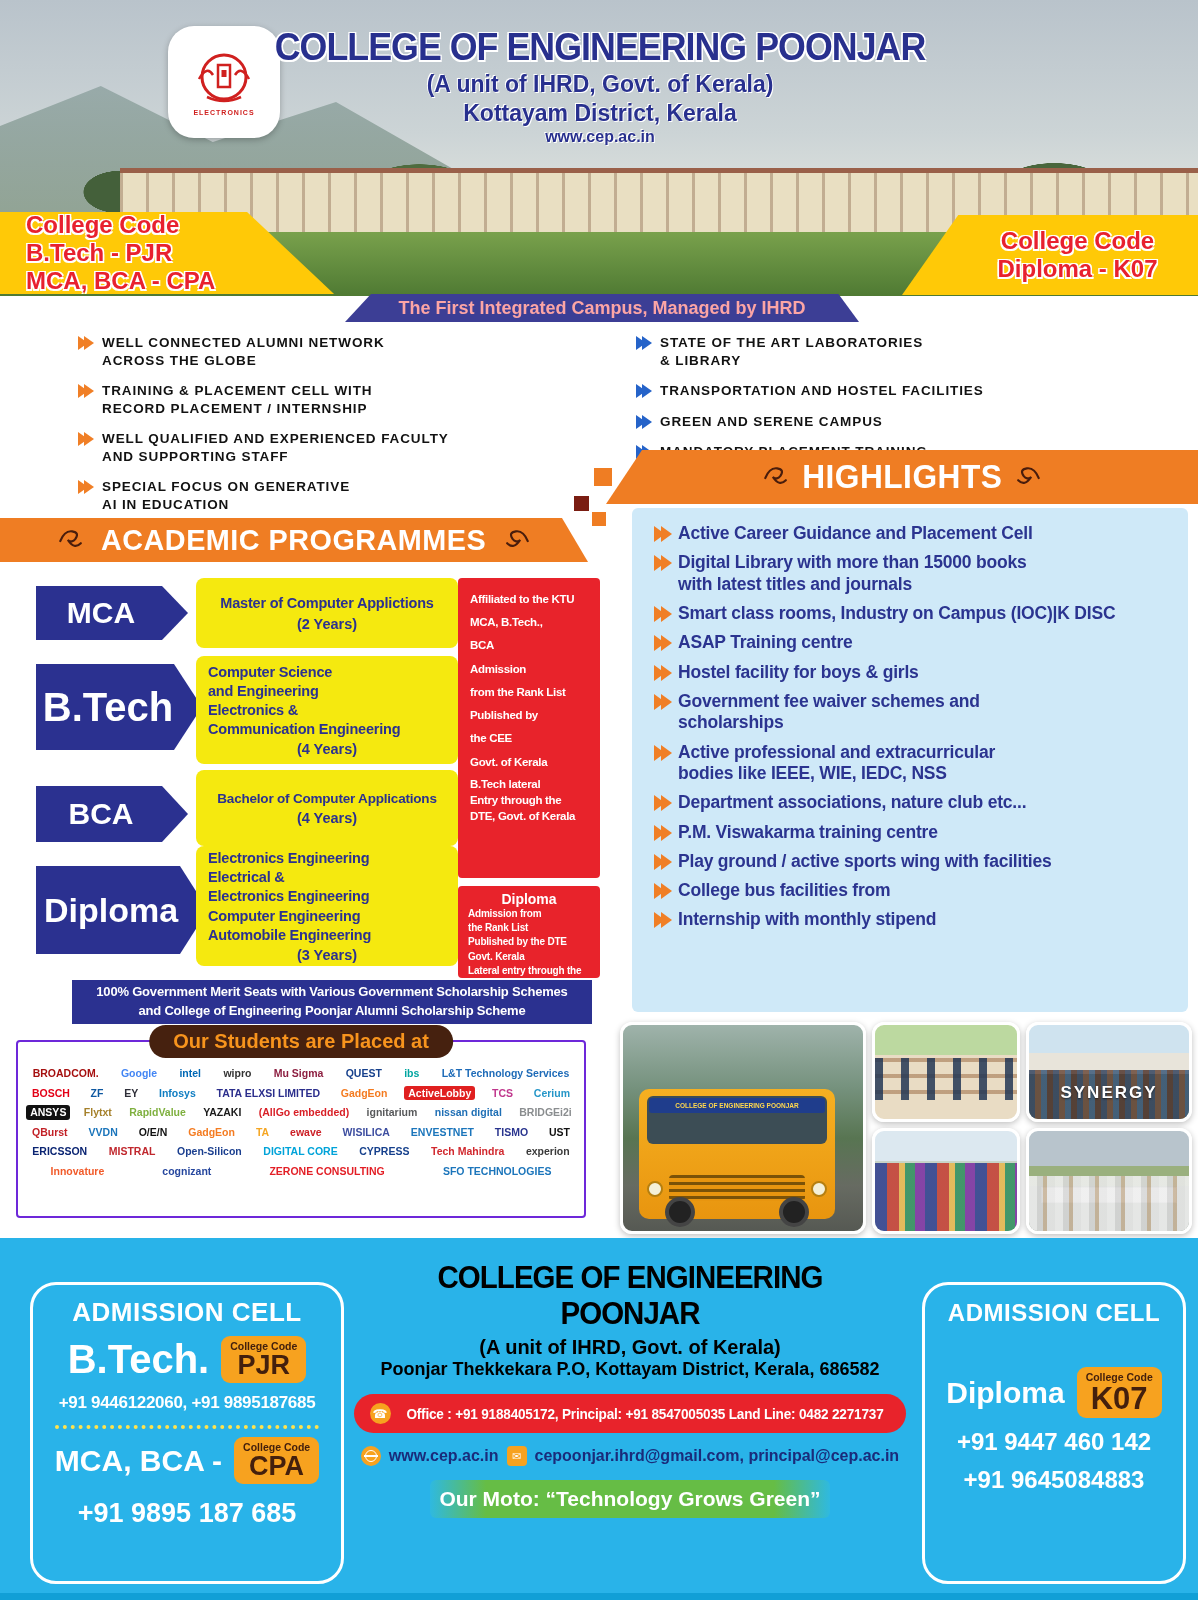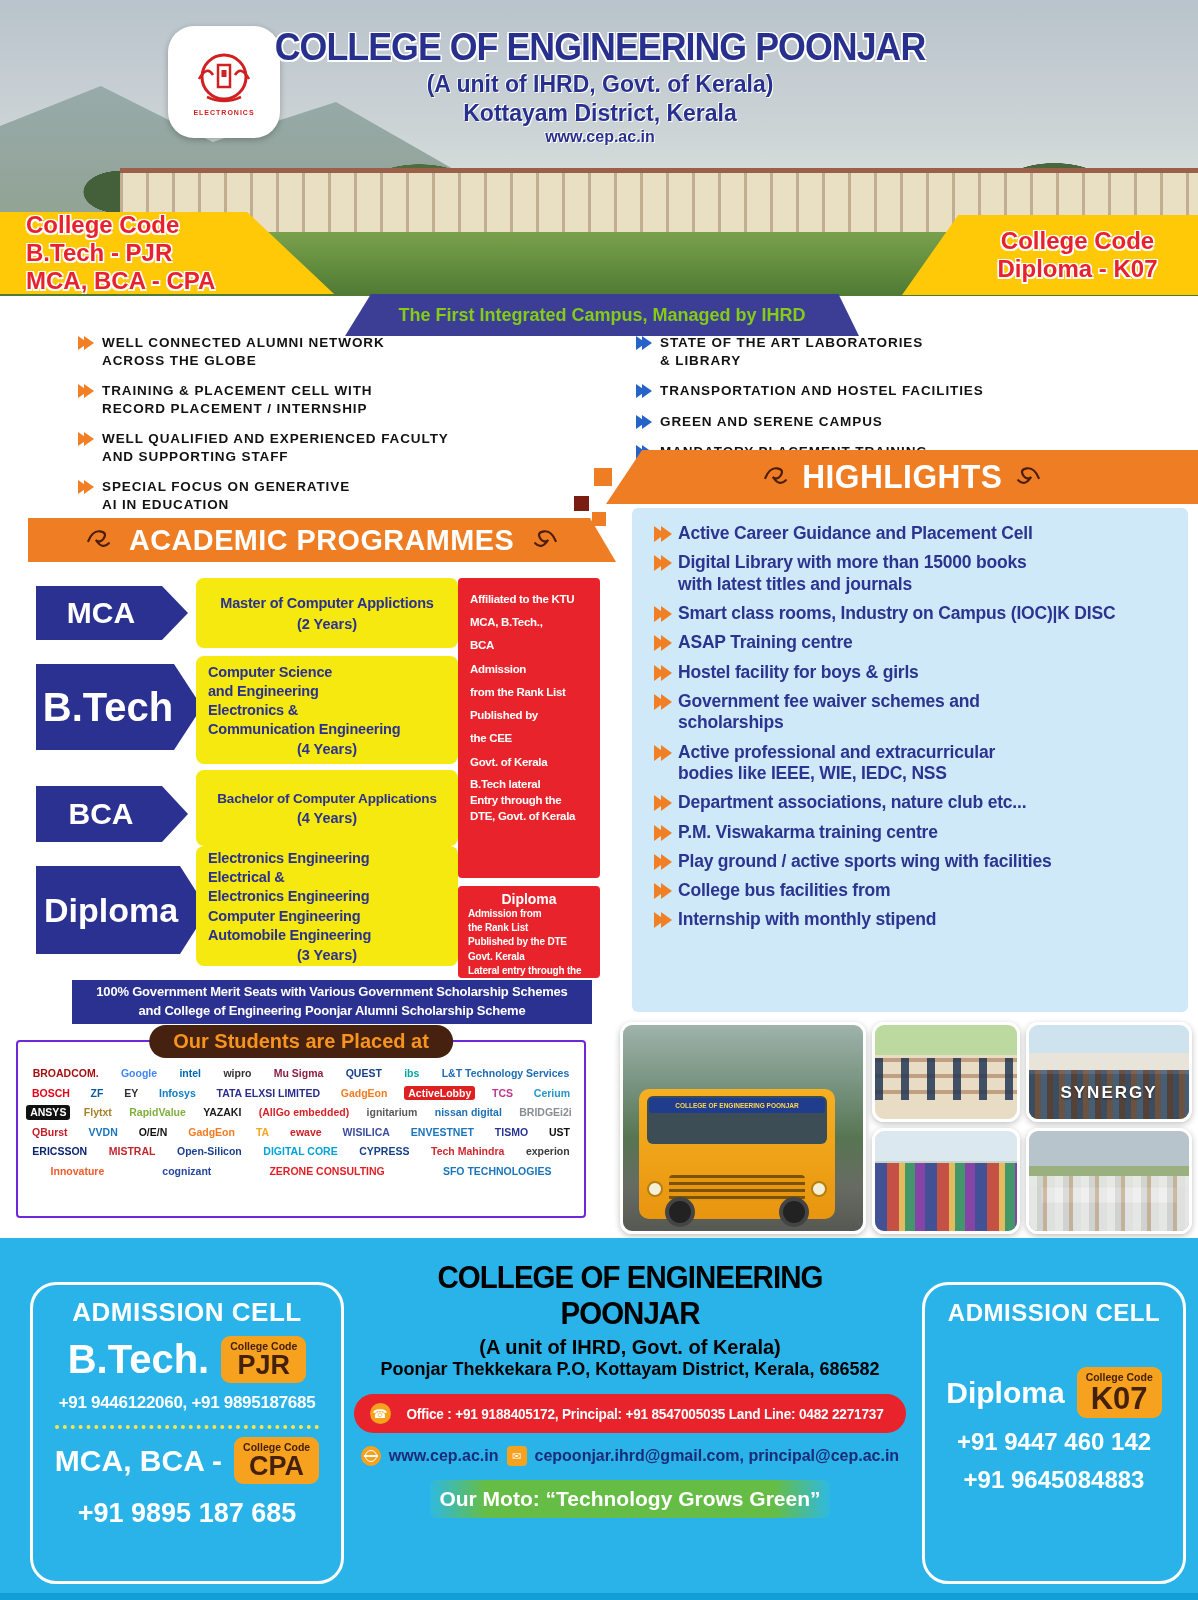--- a/index.html
+++ b/index.html
@@ -27,37 +27,37 @@
   .t-sub2{font-size:23px;font-weight:bold;color:#28308e;margin-top:2px;text-shadow:1px 1px 0 #fff,-1px -1px 0 #fff;}
   .t-url{font-size:16px;font-weight:bold;color:#28308e;margin-top:1px;text-shadow:1px 1px 0 #fff,-1px -1px 0 #fff;}
 
   
   .band{position:absolute;z-index:6;background:#ffc907;display:flex;flex-direction:column;justify-content:center;}
   .band div{font-size:24px;font-weight:bold;color:#e8212e;line-height:1.18;
     text-shadow:1.5px 1.5px 0 #fff,-1.5px -1.5px 0 #fff,1.5px -1.5px 0 #fff,-1.5px 1.5px 0 #fff;}
   .band-l{left:0;top:212px;width:348px;height:82px;padding-left:26px;clip-path:polygon(0 0,71% 0,96% 100%,0 100%);}
   .band-r{left:902px;top:215px;width:296px;height:80px;clip-path:polygon(19% 0,100% 0,100% 100%,0 100%);text-align:center;padding-left:55px;}
 
-  .ribbon{position:absolute;left:345px;top:294px;width:514px;height:42px;background:#3c3e95;z-index:6;
+  .ribbon{position:absolute;left:345px;top:294px;width:514px;height:28px;background:#3c3e95;z-index:6;
     clip-path:polygon(26px 0,96% 0,100% 100%,0 100%);display:flex;align-items:center;justify-content:center;
-    color:#84cc16;font-weight:bold;font-size:18px;}
+    color:#fca5a5;font-weight:bold;font-size:18px;}
 
   
   .features{position:absolute;display:flex;flex-direction:column;gap:13px;}
   .fl{left:78px;top:334px;width:530px;}
   .fr{left:636px;top:334px;width:500px;}
   .feat{display:flex;gap:12px;}
   .feat .txt{font-size:13.5px;font-weight:bold;color:#121212;letter-spacing:.9px;line-height:1.3;}
   .chev{display:inline-flex;margin-top:2px;flex:0 0 auto;}
   .chev i{display:block;width:0;height:0;border-top:7px solid transparent;border-bottom:7px solid transparent;border-left:10px solid #f07f26;margin-right:-4px;}
   .blue .chev i{border-left-color:#2563c9;}
 
   
   .acad-bar{position:absolute;left:0;top:518px;width:588px;height:44px;background:#ef7d23;
-    clip-path:polygon(0 0,562px 0,100% 100%,0 100%);display:flex;align-items:center;justify-content:center;gap:10px;z-index:3;margin-left:28px;}
+    clip-path:polygon(0 0,562px 0,100% 100%,0 100%);display:flex;align-items:center;justify-content:center;gap:10px;z-index:3;}
   .sec-title{color:#fff;font-weight:bold;font-size:30px;letter-spacing:.5px;transform:scaleX(.96);}
   .flourish{width:26px;height:26px;}
   .flip{transform:scaleX(-1);}
   .sq{position:absolute;z-index:2;}
   .sq1{left:594px;top:468px;width:18px;height:18px;background:#ef7d23;}
   .sq2{left:574px;top:496px;width:15px;height:15px;background:#7a1d12;}
   .sq3{left:592px;top:512px;width:14px;height:14px;background:#ef7d23;}
 
   .prog-arrow{position:absolute;background:#2b3190;color:#fff;font-weight:bold;display:flex;align-items:center;justify-content:center;padding-right:22px;}
   .prog-box{position:absolute;background:#f5e90f;border-radius:8px;color:#2b3190;font-weight:bold;display:flex;flex-direction:column;justify-content:center;padding:6px 12px;}

